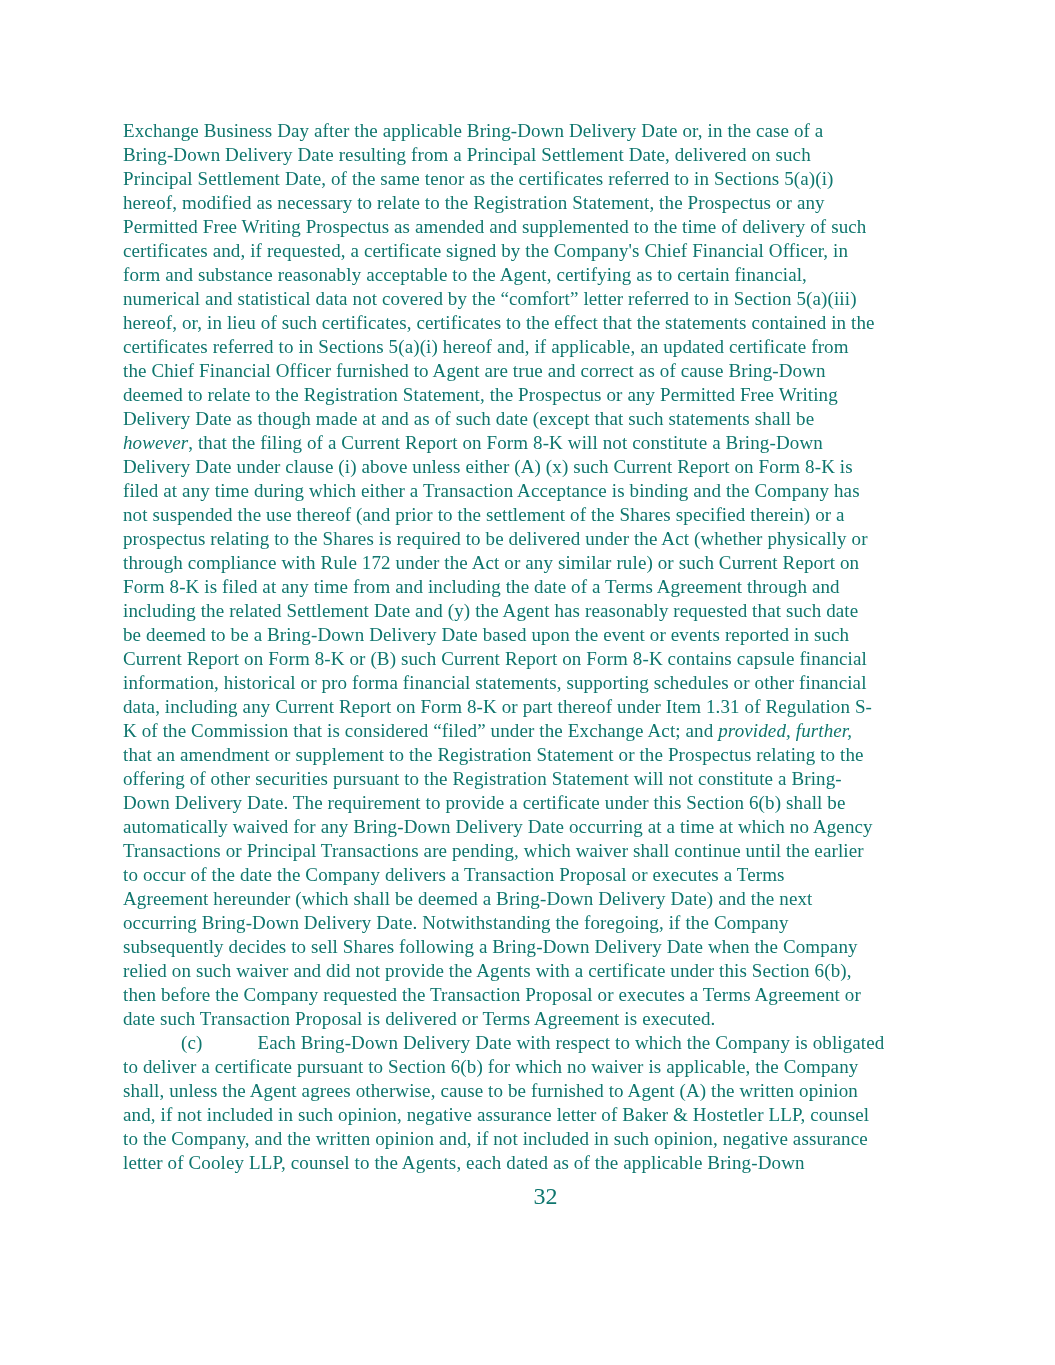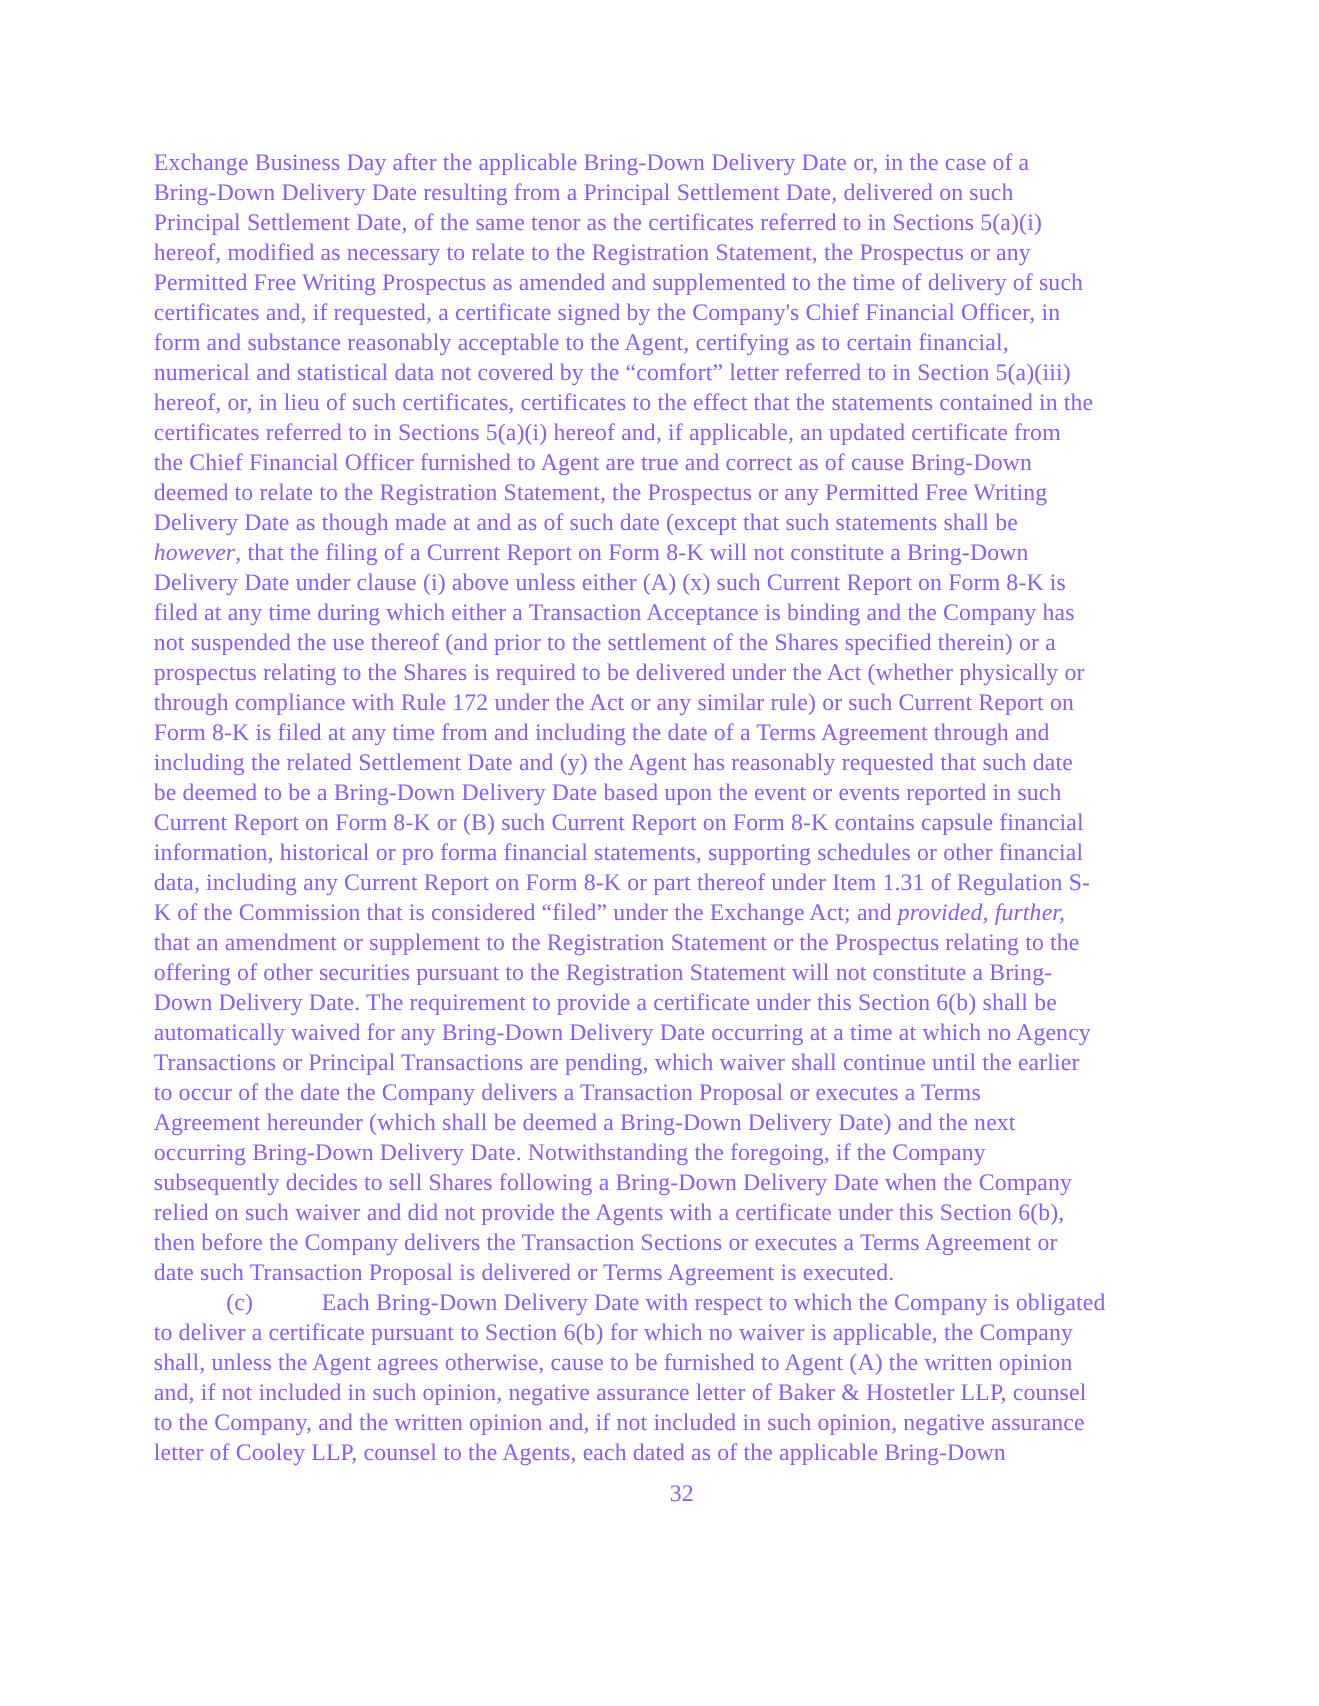--- a/index.html
+++ b/index.html
@@ -7,21 +7,21 @@
     padding: 0;
     background: #ffffff;
   }
   .page {
     position: relative;
     width: 1055px;
     height: 1365px;
     background: #ffffff;
     overflow: hidden;
     font-family: "Liberation Serif", "DejaVu Serif", serif;
-    color: #8b5cf6;
+    color: #0f766e;
   }
   .content {
     position: absolute;
     left: 123px;
     top: 119px;
     width: 845px;
   }
   .para { margin: 0; }
   .para + .para { }
   .line {
@@ -29,21 +29,21 @@
     line-height: 24px;
     height: 24px;
     white-space: nowrap;
     letter-spacing: 0.12px;
   }
   .fl-indent { text-indent: 58px; }
   .it { font-style: italic; }
   .tab { margin-left: 55px; }
   .page-number {
     margin-top: 9px;
-    font-size: 19px;
+    font-size: 24px;
     line-height: 24px;
     text-align: center;
     letter-spacing: 0.12px;
   }
 </style>
 </head>
 <body>
 
 <div class="page">
   <div class="content">
@@ -78,21 +78,21 @@
           <div class="line"><span>that an amendment or supplement to the Registration Statement or the Prospectus relating to the</span></div>
           <div class="line"><span>offering of other securities pursuant to the Registration Statement will not constitute a Bring-</span></div>
           <div class="line"><span>Down Delivery Date. The requirement to provide a certificate under this Section 6(b) shall be</span></div>
           <div class="line"><span>automatically waived for any Bring-Down Delivery Date occurring at a time at which no Agency</span></div>
           <div class="line"><span>Transactions or Principal Transactions are pending, which waiver shall continue until the earlier</span></div>
           <div class="line"><span>to occur of the date the Company delivers a Transaction Proposal or executes a Terms</span></div>
           <div class="line"><span>Agreement hereunder (which shall be deemed a Bring-Down Delivery Date) and the next</span></div>
           <div class="line"><span>occurring Bring-Down Delivery Date. Notwithstanding the foregoing, if the Company</span></div>
           <div class="line"><span>subsequently decides to sell Shares following a Bring-Down Delivery Date when the Company</span></div>
           <div class="line"><span>relied on such waiver and did not provide the Agents with a certificate under this Section 6(b),</span></div>
-          <div class="line"><span>then before the Company delivers the Transaction Sections or executes a Terms Agreement or</span></div>
+          <div class="line"><span>then before the Company requested the Transaction Proposal or executes a Terms Agreement or</span></div>
           <div class="line"><span>date such Transaction Proposal is delivered or Terms Agreement is executed.</span></div>
         </div>
         <div class="para">
           <div class="line fl-indent"><span>(c)</span><span class="tab">Each Bring-Down Delivery Date with respect to which the Company is obligated</span></div>
           <div class="line"><span>to deliver a certificate pursuant to Section 6(b) for which no waiver is applicable, the Company</span></div>
           <div class="line"><span>shall, unless the Agent agrees otherwise, cause to be furnished to Agent (A) the written opinion</span></div>
           <div class="line"><span>and, if not included in such opinion, negative assurance letter of Baker &amp; Hostetler LLP, counsel</span></div>
           <div class="line"><span>to the Company, and the written opinion and, if not included in such opinion, negative assurance</span></div>
           <div class="line"><span>letter of Cooley LLP, counsel to the Agents, each dated as of the applicable Bring-Down</span></div>
         </div>

